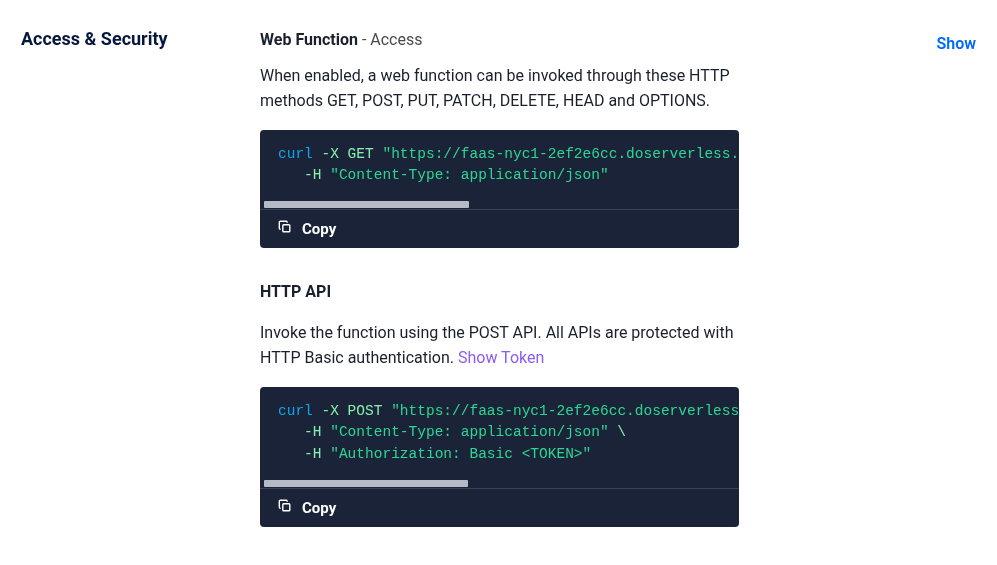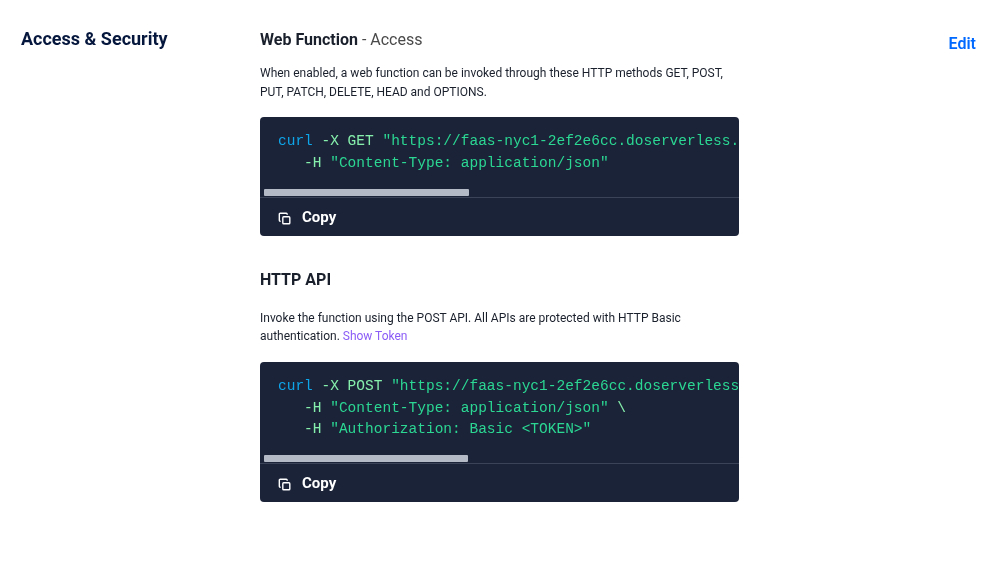--- a/index.html
+++ b/index.html
@@ -59,21 +59,21 @@
       font-weight: 700;
       color: #1a202c;
     }
     
     .section-header-light {
       font-weight: 400;
       color: #4a4a4a;
     }
     
     .description {
-      font-size: 12px;
+      font-size: 16px;
       color: #1a202c;
       line-height: 1.55;
       margin-bottom: 16px;
     }
     
     .link-inline {
       color: #8b5cf6;
       cursor: pointer;
     }
     
@@ -120,21 +120,21 @@
       position: absolute;
       left: 4px;
       top: 0;
     }
     
     .copy-bar {
       background: #1b2338;
       border-top: 1px solid #3a4358;
       padding: 10px 18px;
       display: flex;
-      align-items: flex-end;
+      align-items: flex-start;
       gap: 10px;
       cursor: pointer;
       border-radius: 0 0 4px 4px;
     }
     
     .copy-icon {
       width: 14px;
       height: 14px;
       display: inline-block;
       flex-shrink: 0;
@@ -159,21 +159,21 @@
     .section-title-standalone {
       font-size: 16px;
       font-weight: 700;
       color: #1a202c;
       margin-bottom: 20px;
     }
   </style>
 </head>
 <body>
 
-<div class="edit-link">Edit</div>
+<div class="edit-link">Show</div>
 
 <div class="container">
 
   <div class="sidebar-label">
     <div class="sidebar-title">Access &amp; Security</div>
   </div>
 
   <div class="main-content">
 
     <div>

